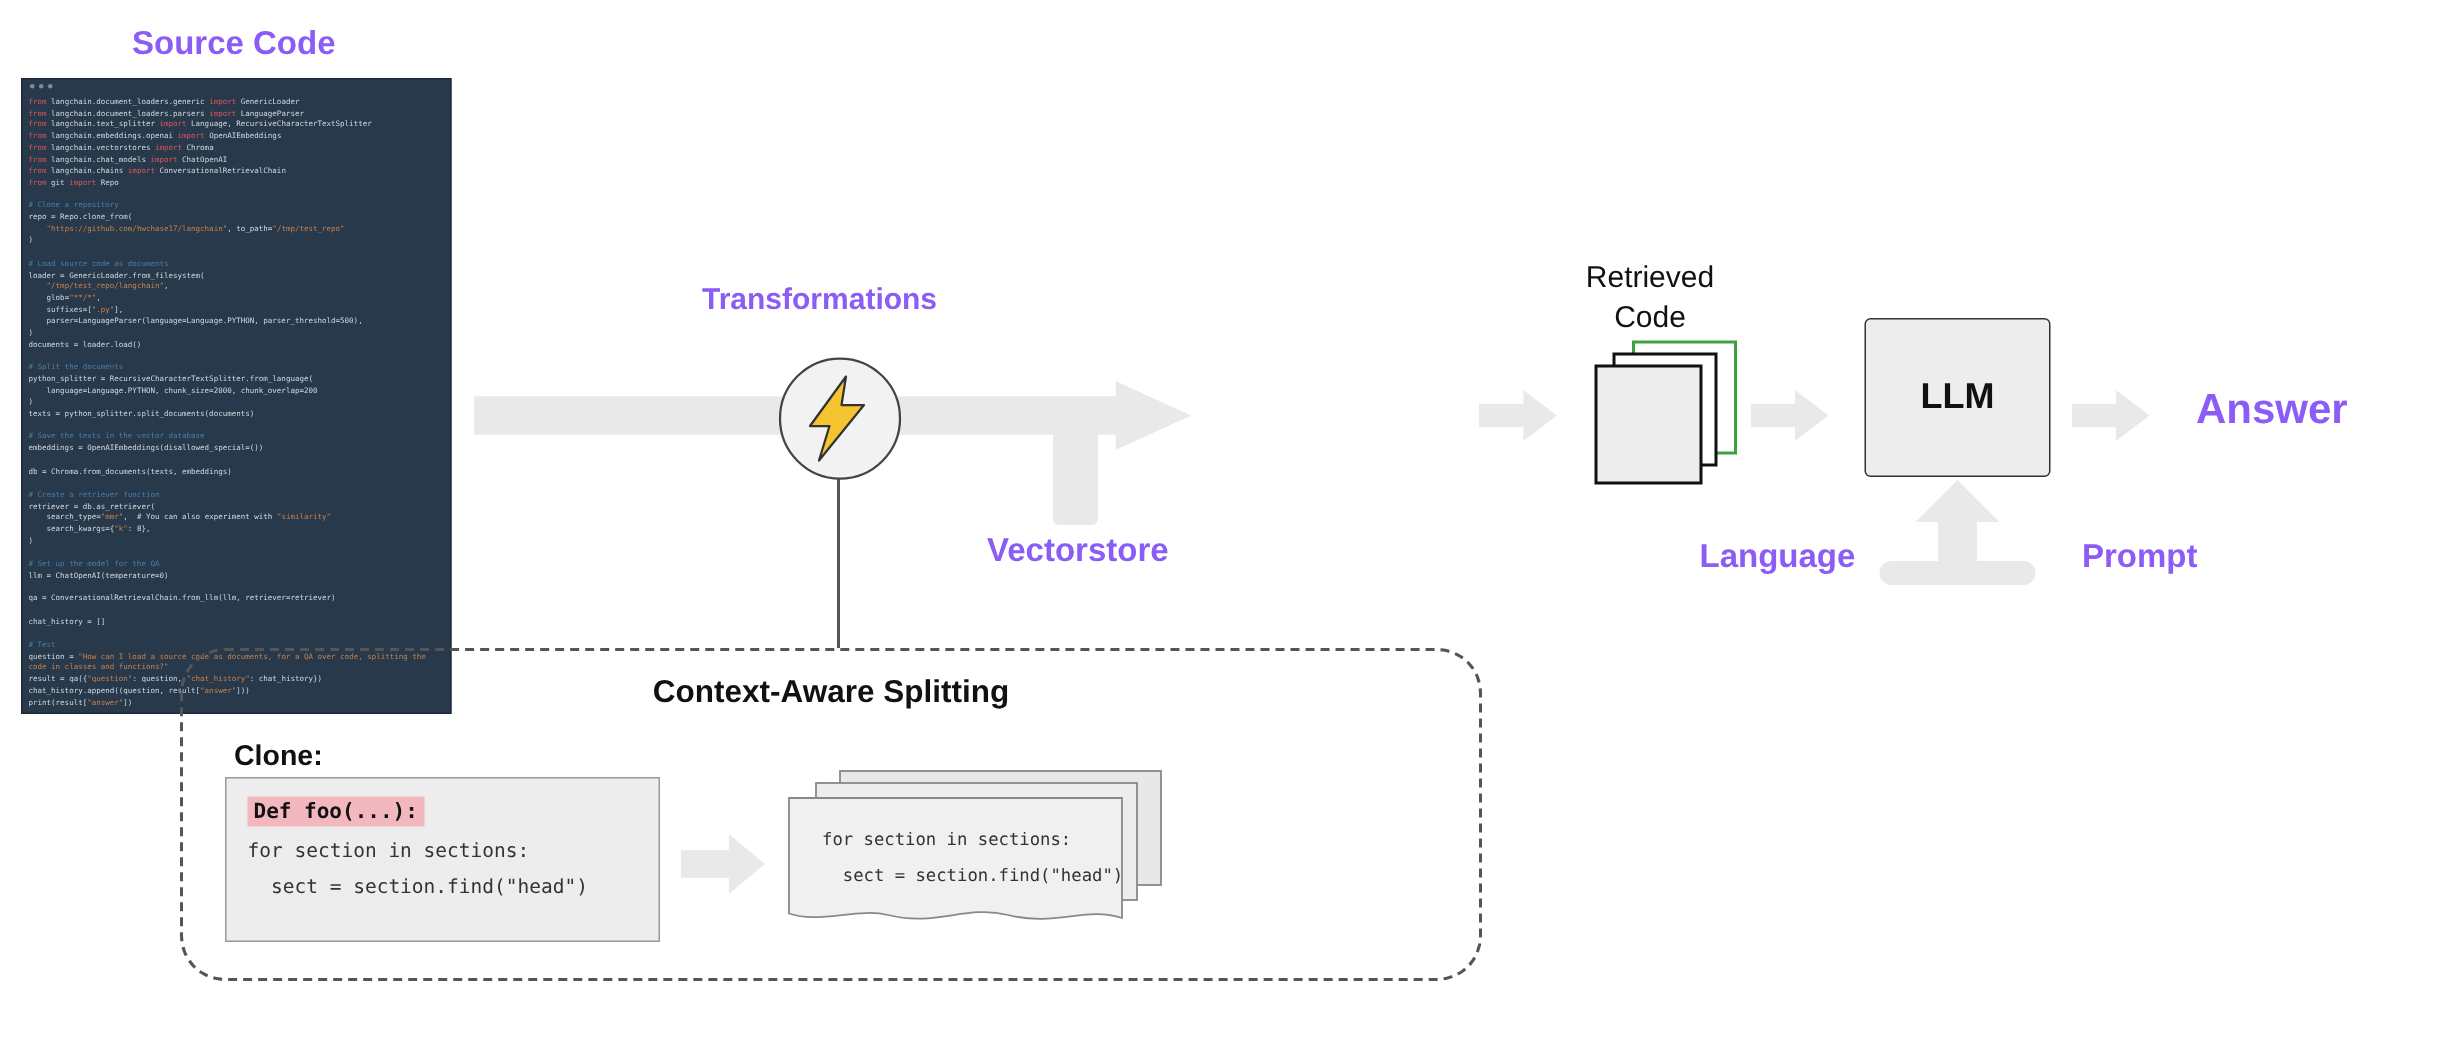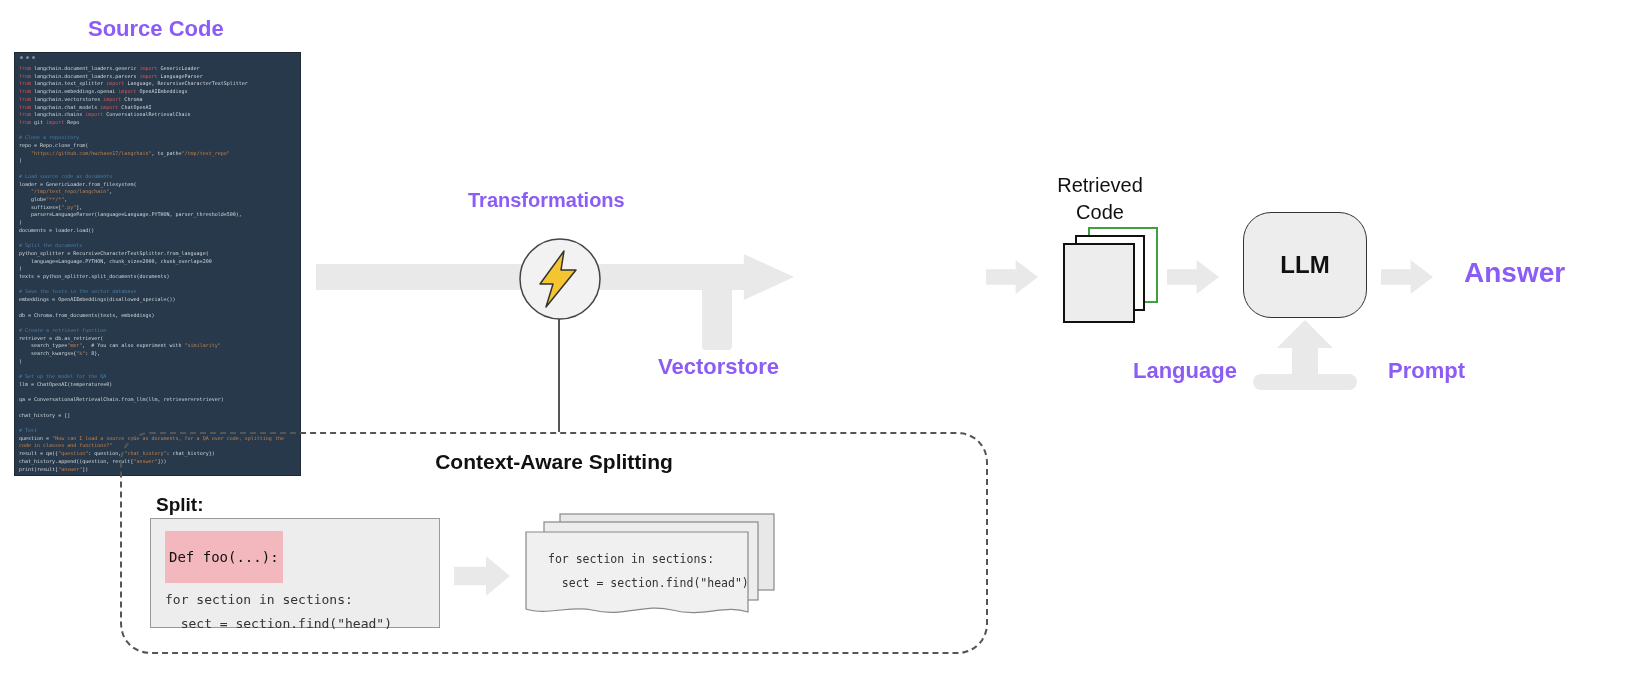--- a/index.html
+++ b/index.html
@@ -49,35 +49,35 @@
   #vectorstore { position:absolute; left:835px; top:156px; width:146px; height:232px; }
   #vectorstore svg { position:absolute; inset:0; }
   #vs-label { position:absolute; inset:0; display:flex; align-items:center; justify-content:center;
               font-size:22px; font-weight:bold; color:#111; padding-top:8px; }
 
   
   #retrieved-docs { position:absolute; left:1062px; top:226px; width:98px; height:100px; }
 
   
   #llm { position:absolute; left:1243px; top:212px; width:124px; height:106px;
-         background:var(--shape-fill,#ededed); border:1.5px solid #333; border-radius:28px;
+         background:var(--shape-fill,#ededed); border:1.5px solid #333; border-radius:4px;
          display:flex; align-items:center; justify-content:center;
          font-size:24px; font-weight:bold; color:#111; }
 
   
   #cas-box { position:absolute; left:120px; top:432px; width:868px; height:222px;
              border:2px dashed #555; border-radius:30px; background:transparent; z-index:4; }
   #cas-title { position:absolute; left:0; top:16px; width:100%; text-align:center;
                font-size:21px; font-weight:bold; color:#111; }
   #code-heading { position:absolute; left:34px; top:60px; font-size:19px; font-weight:bold; color:#111; }
   #codebox { position:absolute; left:28px; top:84px; width:290px; height:110px;
              background:var(--shape-fill,#ededed); border:1px solid #999; padding:12px 14px; }
   #hl-line { display:inline-block; background:var(--highlight-pink,#f3b8bd);
-             font-family:"DejaVu Sans Mono", monospace; font-weight:normal; font-size:14px;
-             color:#111; padding:18px 4px; }
+             font-family:"DejaVu Sans Mono", monospace; font-weight:bold; font-size:14px;
+             color:#111; padding:2px 4px; }
   .code-line { font-family:"DejaVu Sans Mono", monospace; font-size:13px; color:#333;
                margin-top:9px; white-space:pre; }
   #split-arrow { left:332px; top:122px; width:56px; height:40px; }
   #chunk-stack { position:absolute; left:398px; top:78px; width:262px; height:122px; }
   #chunk-stack svg { position:absolute; inset:0; }
   .chunk-line { position:absolute; font-family:"DejaVu Sans Mono", monospace; font-size:11.5px;
                 color:#333; white-space:pre; }
   #chunk-l1 { left:28px; top:40px; }
   #chunk-l2 { left:28px; top:64px; }
 
@@ -187,21 +187,21 @@
   <svg id="merge-arrow" viewBox="0 0 116 70">
     <polygon points="58,0 86,28 30,28" style="fill:var(--arrow-gray,#e9e9e9)"></polygon>
     <rect x="45" y="26" width="26" height="44" style="fill:var(--arrow-gray,#e9e9e9)"></rect>
     <rect x="6" y="54" width="104" height="16" rx="8" style="fill:var(--arrow-gray,#e9e9e9)"></rect>
   </svg>
   <div class="lbl" id="lbl-question">Language</div>
   <div class="lbl" id="lbl-prompt">Prompt</div>
 
   <div id="cas-box">
     <div id="cas-title">Context-Aware Splitting</div>
-    <div id="code-heading">Split:</div>
+    <div id="code-heading">Clone:</div>
 
     <div id="codebox">
       <div>
         <span id="hl-line">Def foo(...):</span>
       </div>
       <div class="code-line">for section in sections:</div>
       <div class="code-line">  sect = section.find("head")</div>
     </div>
 
     <div class="block-arrow" id="split-arrow"></div>

